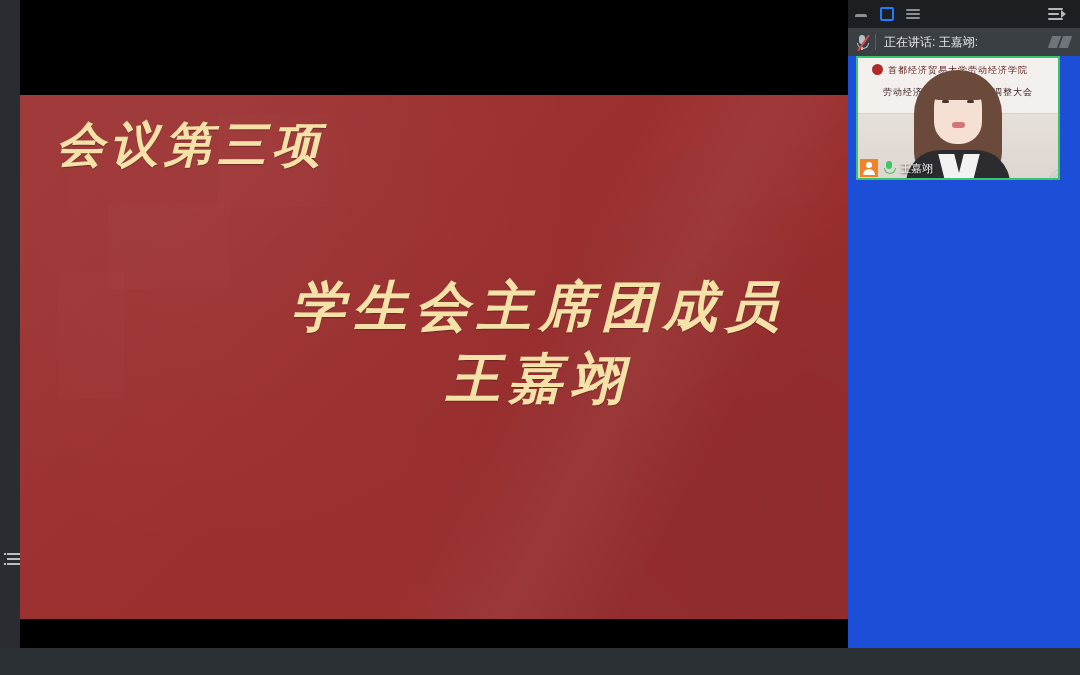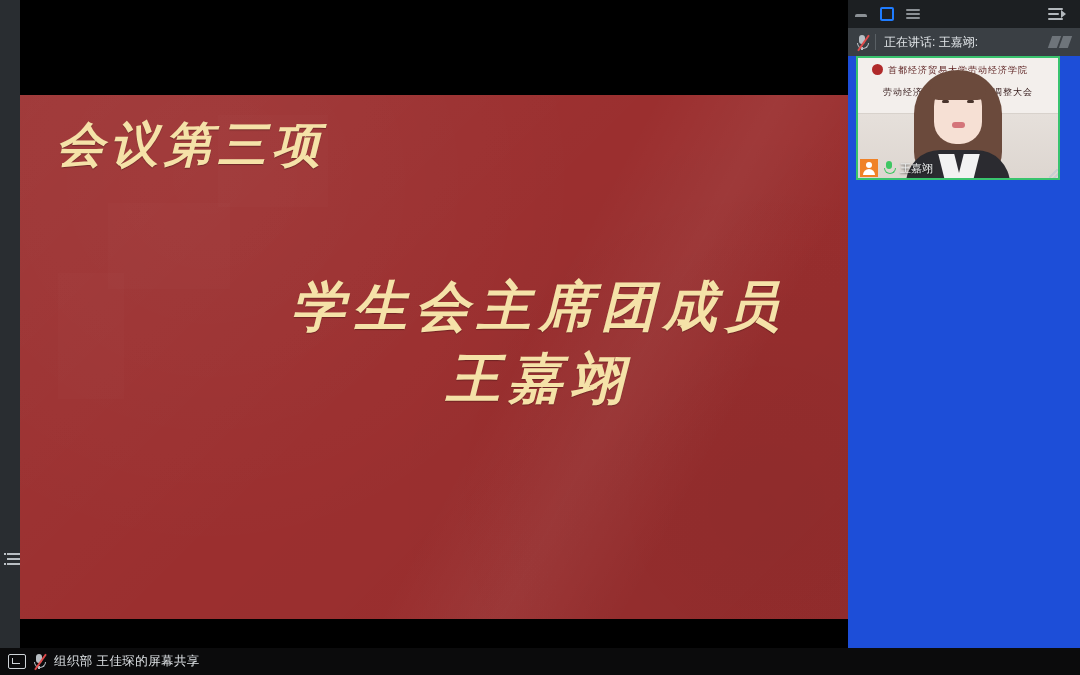--- a/index.html
+++ b/index.html
@@ -620,24 +620,14 @@
             <span class="cap"></span>
               <span class="base"></span>
           </div>
           <div class="tile-name">王嘉翊</div>
         </div>
       </div>
       <div class="tile-resize"></div>
     </div>
   </div>
 
-  <div class="bottom-bar">
-    <div class="share-icon"></div>
-    <div class="mic-muted">
-      <span class="cap"></span>
-        <span class="base"></span>
-        <span class="stem"></span>
-        <span class="slash"></span>
-    </div>
-    <div class="label">组织部 王佳琛的屏幕共享</div>
-  </div>
 
 </div>
 
 </body></html>

